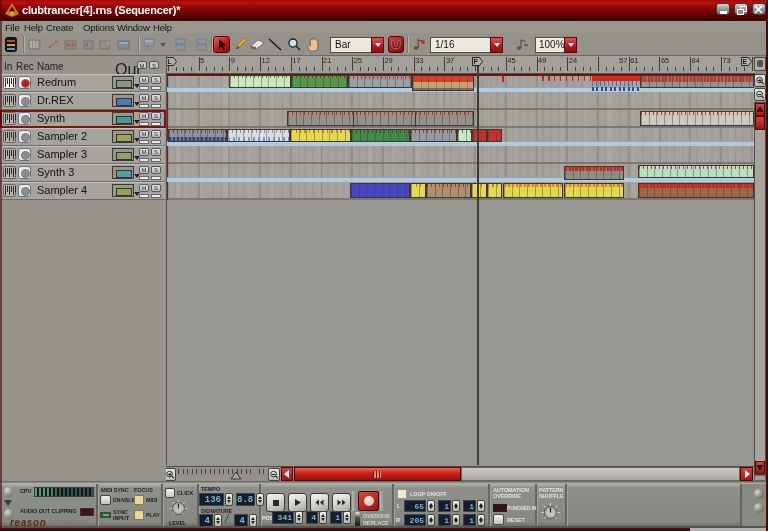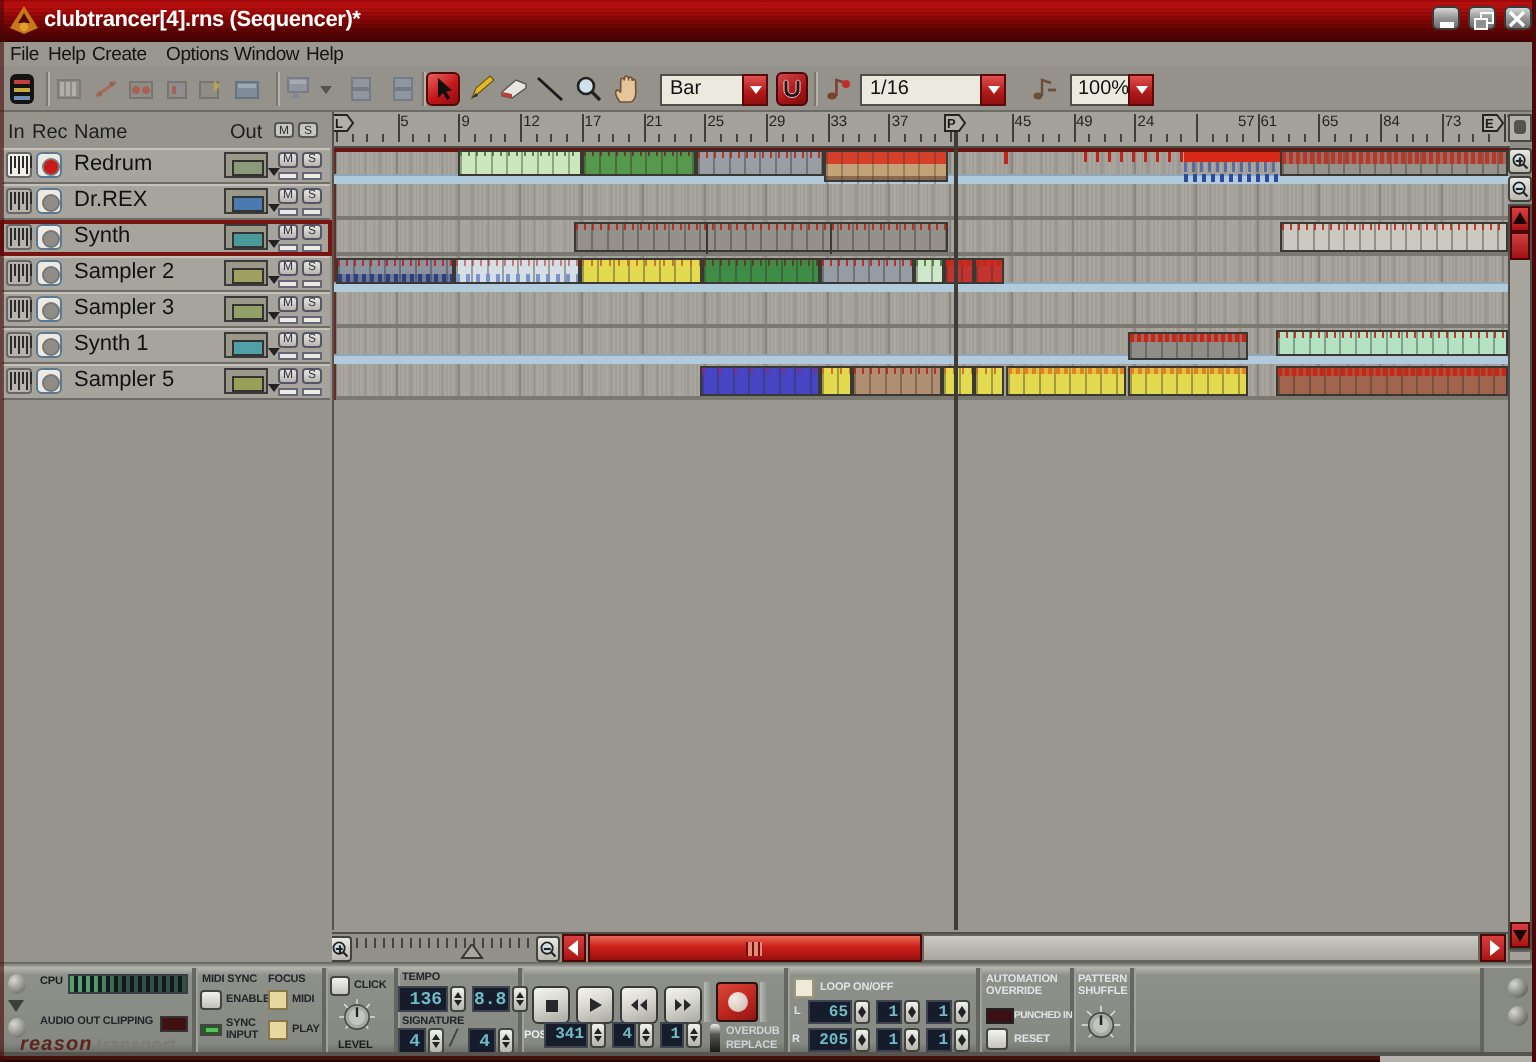--- a/index.html
+++ b/index.html
@@ -438,21 +438,21 @@
 <div class="abs" style="left:740px;top:467px;width:13px;height:14px;background:linear-gradient(#d84040,#a81414);border:1px solid #4a0808;box-sizing:border-box">
     <svg width="11" height="12" style="position:absolute;left:1px;top:1px">
       <polygon points="3,1 8,5 3,9" fill="#fff"></polygon>
     </svg>
   </div>
 <div class="abs" style="left:754px;top:475px;width:12px;height:6px;background:#a3a19a;border:1px solid #68665f;box-sizing:border-box"></div>
 <div class="abs" style="left:0;top:56px;width:166px;height:425px;background:#96948d"></div>
 <div class="abs" style="left:4px;top:61px;font-size:10px;color:#1d1d1d">In</div>
 <div class="abs" style="left:16px;top:61px;font-size:10px;color:#1d1d1d">Rec</div>
 <div class="abs" style="left:37px;top:61px;font-size:10px;color:#1d1d1d">Name</div>
-<div class="abs" style="left:115px;top:61px;font-size:10px;color:#1d1d1d">Out</div>
+<div class="abs" style="left:115px;top:61px;font-size:16px;color:#1d1d1d">Out</div>
 <div class="abs" style="left:137px;top:61px;width:10px;height:8px;background:#c8c6c0;border:1px solid #555;border-radius:2px;font-size:6px;text-align:center;line-height:8px;color:#333;box-sizing:border-box">M</div>
 <div class="abs" style="left:149px;top:61px;width:10px;height:8px;background:#c8c6c0;border:1px solid #555;border-radius:2px;font-size:6px;text-align:center;line-height:8px;color:#333;box-sizing:border-box">S</div>
 <div class="abs trow" style="top:74px"></div>
 <div class="abs" style="left:3px;top:76px;width:13px;height:13px;background:#f0efe8;border:1px solid #666;border-radius:2px;box-sizing:border-box">
     <div style="position:absolute;left:1px;top:1px;width:1px;height:9px;background:#2a2a2a"></div>
     <div style="position:absolute;left:3px;top:1px;width:1px;height:6px;background:#2a2a2a"></div>
     <div style="position:absolute;left:5px;top:1px;width:1px;height:9px;background:#2a2a2a"></div>
     <div style="position:absolute;left:7px;top:1px;width:1px;height:6px;background:#2a2a2a"></div>
     <div style="position:absolute;left:9px;top:1px;width:1px;height:9px;background:#2a2a2a"></div>
     <div style="position:absolute;left:11px;top:1px;width:1px;height:6px;background:#2a2a2a"></div>
@@ -568,21 +568,21 @@
     <div style="position:absolute;left:1px;top:1px;width:1px;height:9px;background:#2a2a2a"></div>
     <div style="position:absolute;left:3px;top:1px;width:1px;height:6px;background:#2a2a2a"></div>
     <div style="position:absolute;left:5px;top:1px;width:1px;height:9px;background:#2a2a2a"></div>
     <div style="position:absolute;left:7px;top:1px;width:1px;height:6px;background:#2a2a2a"></div>
     <div style="position:absolute;left:9px;top:1px;width:1px;height:9px;background:#2a2a2a"></div>
     <div style="position:absolute;left:11px;top:1px;width:1px;height:6px;background:#2a2a2a"></div>
   </div>
 <div class="abs" style="left:18px;top:166px;width:13px;height:13px;background:#eceae2;border:1px solid #5a7890;border-radius:3px;box-sizing:border-box">
     <div style="position:absolute;left:2px;top:2px;width:7px;height:7px;border-radius:50%;background:#8f8d86;border:1px solid #777"></div>
   </div>
-<div class="abs tname" style="top:166px">Synth 1</div>
+<div class="abs tname" style="top:166px">Synth 3</div>
 <div class="abs" style="left:112px;top:166px;width:22px;height:13px;background:#9a9888;border:1px solid #3a3a3a;box-sizing:border-box">
     <div style="position:absolute;left:3px;top:3px;width:14px;height:6px;background:#50a0a8;border:1px solid #333"></div>
   </div>
 <svg class="abs" style="left:133px;top:173px" width="8" height="6">
     <polygon points="1,1 7,1 4,5" fill="#222"></polygon>
   </svg>
 <div class="abs" style="left:139px;top:166px;width:10px;height:8px;background:linear-gradient(#e8e6e0,#b8b6b0);border:1px solid #556;border-radius:2px;font-size:6px;text-align:center;line-height:7px;color:#334;box-sizing:border-box">M</div>
 <div class="abs" style="left:139px;top:176px;width:10px;height:4px;background:#ecebe4;border:1px solid #667;box-sizing:border-box"></div>
 <div class="abs" style="left:151px;top:166px;width:10px;height:8px;background:linear-gradient(#e8e6e0,#b8b6b0);border:1px solid #556;border-radius:2px;font-size:6px;text-align:center;line-height:7px;color:#334;box-sizing:border-box">S</div>
 <div class="abs" style="left:151px;top:176px;width:10px;height:4px;background:#ecebe4;border:1px solid #667;box-sizing:border-box"></div>
@@ -591,21 +591,21 @@
     <div style="position:absolute;left:1px;top:1px;width:1px;height:9px;background:#2a2a2a"></div>
     <div style="position:absolute;left:3px;top:1px;width:1px;height:6px;background:#2a2a2a"></div>
     <div style="position:absolute;left:5px;top:1px;width:1px;height:9px;background:#2a2a2a"></div>
     <div style="position:absolute;left:7px;top:1px;width:1px;height:6px;background:#2a2a2a"></div>
     <div style="position:absolute;left:9px;top:1px;width:1px;height:9px;background:#2a2a2a"></div>
     <div style="position:absolute;left:11px;top:1px;width:1px;height:6px;background:#2a2a2a"></div>
   </div>
 <div class="abs" style="left:18px;top:184px;width:13px;height:13px;background:#eceae2;border:1px solid #5a7890;border-radius:3px;box-sizing:border-box">
     <div style="position:absolute;left:2px;top:2px;width:7px;height:7px;border-radius:50%;background:#8f8d86;border:1px solid #777"></div>
   </div>
-<div class="abs tname" style="top:184px">Sampler 5</div>
+<div class="abs tname" style="top:184px">Sampler 4</div>
 <div class="abs" style="left:112px;top:184px;width:22px;height:13px;background:#9a9888;border:1px solid #3a3a3a;box-sizing:border-box">
     <div style="position:absolute;left:3px;top:3px;width:14px;height:6px;background:#98a058;border:1px solid #333"></div>
   </div>
 <svg class="abs" style="left:133px;top:191px" width="8" height="6">
     <polygon points="1,1 7,1 4,5" fill="#222"></polygon>
   </svg>
 <div class="abs" style="left:139px;top:184px;width:10px;height:8px;background:linear-gradient(#e8e6e0,#b8b6b0);border:1px solid #556;border-radius:2px;font-size:6px;text-align:center;line-height:7px;color:#334;box-sizing:border-box">M</div>
 <div class="abs" style="left:139px;top:194px;width:10px;height:4px;background:#ecebe4;border:1px solid #667;box-sizing:border-box"></div>
 <div class="abs" style="left:151px;top:184px;width:10px;height:8px;background:linear-gradient(#e8e6e0,#b8b6b0);border:1px solid #556;border-radius:2px;font-size:6px;text-align:center;line-height:7px;color:#334;box-sizing:border-box">S</div>
 <div class="abs" style="left:151px;top:194px;width:10px;height:4px;background:#ecebe4;border:1px solid #667;box-sizing:border-box"></div>

